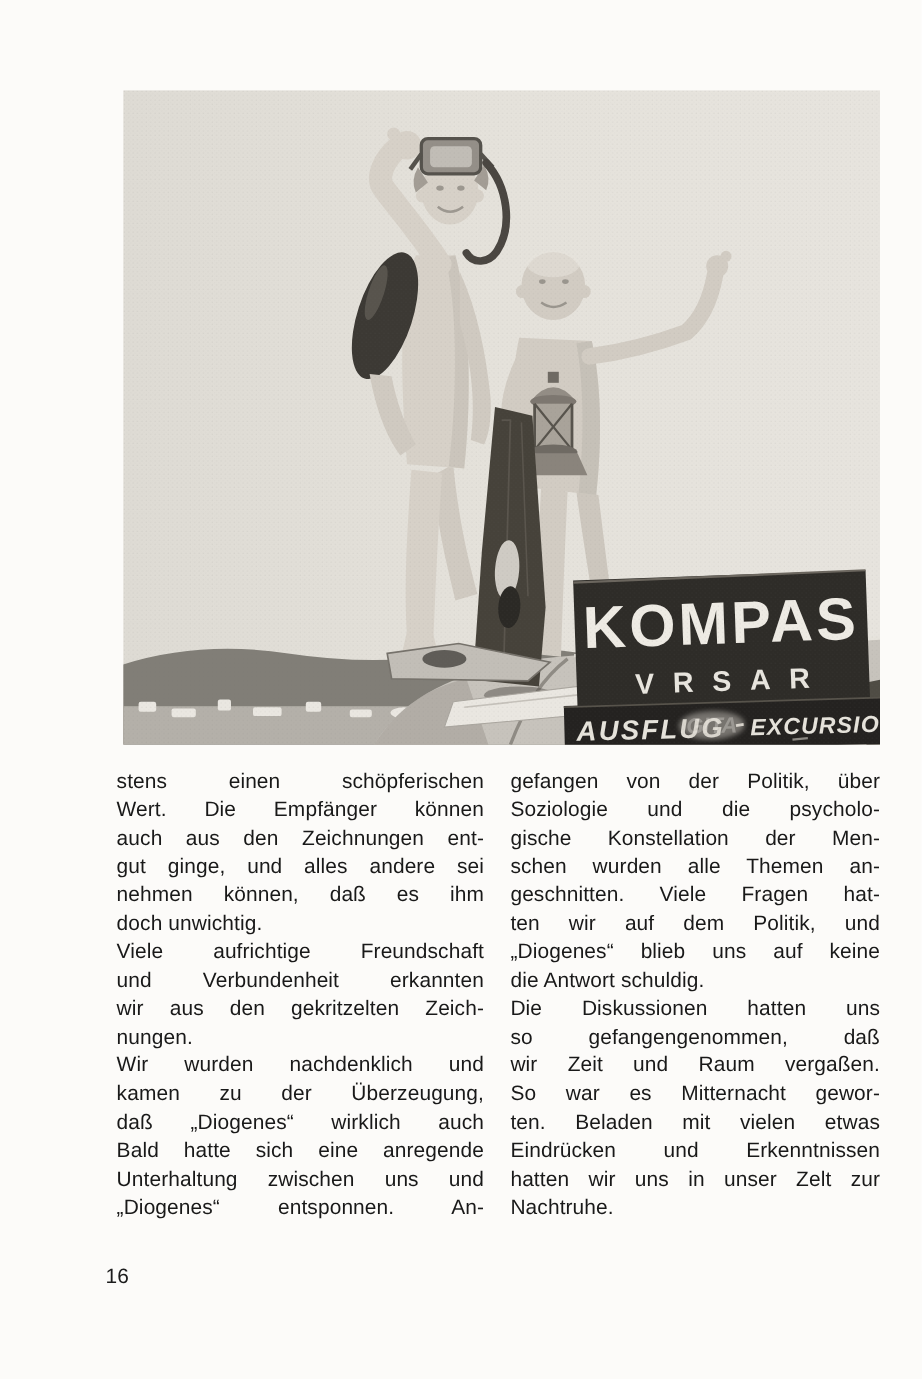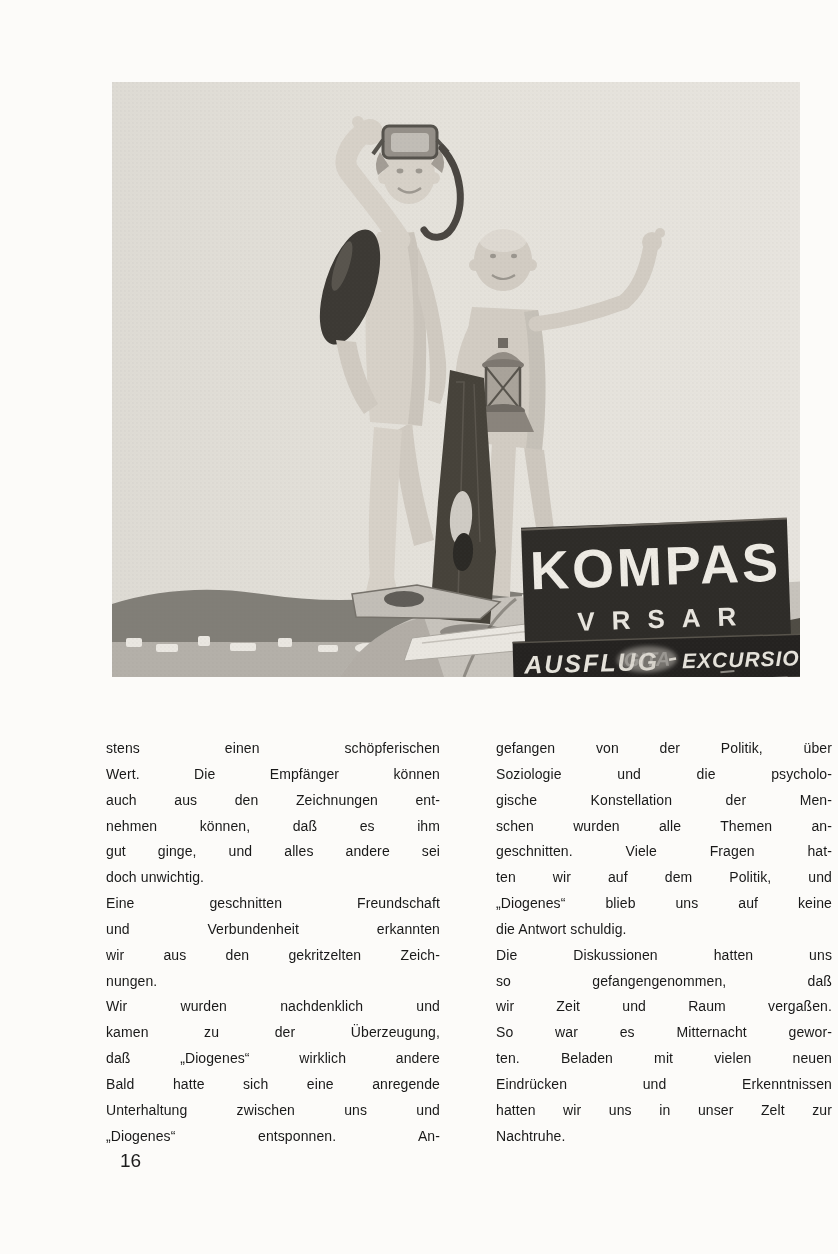--- a/index.html
+++ b/index.html
@@ -6,30 +6,30 @@
   .page {
     position:relative; width:838px; height:1254px;
     background:#fcfbf9; overflow:hidden;
     font-family:"Liberation Sans", sans-serif; color:#171717;
   }
   .photo {
     position:absolute; left:112px; top:82px; width:688px; height:595px;
   }
   .photo svg { display:block; width:100%; height:100%; }
   .col {
-    position:absolute; top:736px; width:334px;
-    font-size:14px; line-height:25.85px; letter-spacing:0.1px;
+    position:absolute; top:698px; width:334px;
+    font-size:19px; line-height:25.85px; letter-spacing:0.1px;
     color:#191919;
   }
   #col-left  { left:106px; }
-  #col-right { left:464px; width:336px;margin-left:32px; }
+  #col-right { left:464px; width:336px; }
   .col .line { text-align:justify; text-align-last:justify; white-space:normal; }
   .col .line.pl { text-align-last:left; }
   .pagenum {
-    position:absolute; left:120px; top:1150px;
+    position:absolute; left:96px; top:1150px;
     font-size:19px; color:#1c1c1c;
   }
   .sign-title   { font-family:"Liberation Sans", sans-serif; font-weight:bold; }
   .sign-sub     { font-family:"Liberation Sans", sans-serif; font-weight:bold; }
   .sign-script  { font-family:"Liberation Sans", sans-serif; font-style:italic; font-weight:bold; }
 </style>
 </head>
 <body>
 
 <div class="page">
@@ -188,48 +188,48 @@
       </g>
 
       <rect x="0" y="0" width="688" height="595" fill="url(#ht)"></rect>
     </svg>
   </div>
 
   <div class="col" id="col-left">
       <div class="line">stens einen schöpferischen</div>
       <div class="line">Wert. Die Empfänger können</div>
       <div class="line">auch aus den Zeichnungen ent-</div>
+      <div class="line">gut ginge, und alles andere sei</div>
       <div class="line">nehmen können, daß es ihm</div>
-      <div class="line">gut ginge, und alles andere sei</div>
       <div class="line pl">doch unwichtig.</div>
-      <div class="line">Eine geschnitten Freundschaft</div>
+      <div class="line">Viele aufrichtige Freundschaft</div>
       <div class="line">und Verbundenheit erkannten</div>
       <div class="line">wir aus den gekritzelten Zeich-</div>
       <div class="line pl">nungen.</div>
       <div class="line">Wir wurden nachdenklich und</div>
       <div class="line">kamen zu der Überzeugung,</div>
-      <div class="line">daß „Diogenes“ wirklich andere</div>
+      <div class="line">daß „Diogenes“ wirklich auch</div>
       <div class="line">Bald hatte sich eine anregende</div>
       <div class="line">Unterhaltung zwischen uns und</div>
       <div class="line">„Diogenes“ entsponnen. An-</div>
     </div>
   <div class="col" id="col-right">
       <div class="line">gefangen von der Politik, über</div>
       <div class="line">Soziologie und die psycholo-</div>
       <div class="line">gische Konstellation der Men-</div>
       <div class="line">schen wurden alle Themen an-</div>
       <div class="line">geschnitten. Viele Fragen hat-</div>
       <div class="line">ten wir auf dem Politik, und</div>
       <div class="line">„Diogenes“ blieb uns auf keine</div>
       <div class="line pl">die Antwort schuldig.</div>
       <div class="line">Die Diskussionen hatten uns</div>
       <div class="line">so gefangengenommen, daß</div>
       <div class="line">wir Zeit und Raum vergaßen.</div>
       <div class="line">So war es Mitternacht gewor-</div>
-      <div class="line">ten. Beladen mit vielen neuen</div>
+      <div class="line">ten. Beladen mit vielen etwas</div>
       <div class="line">Eindrücken und Erkenntnissen</div>
       <div class="line">hatten wir uns in unser Zelt zur</div>
       <div class="line pl">Nachtruhe.</div>
     </div>
 
   <div class="pagenum">16</div>
 
 </div>
 
 </body></html>

